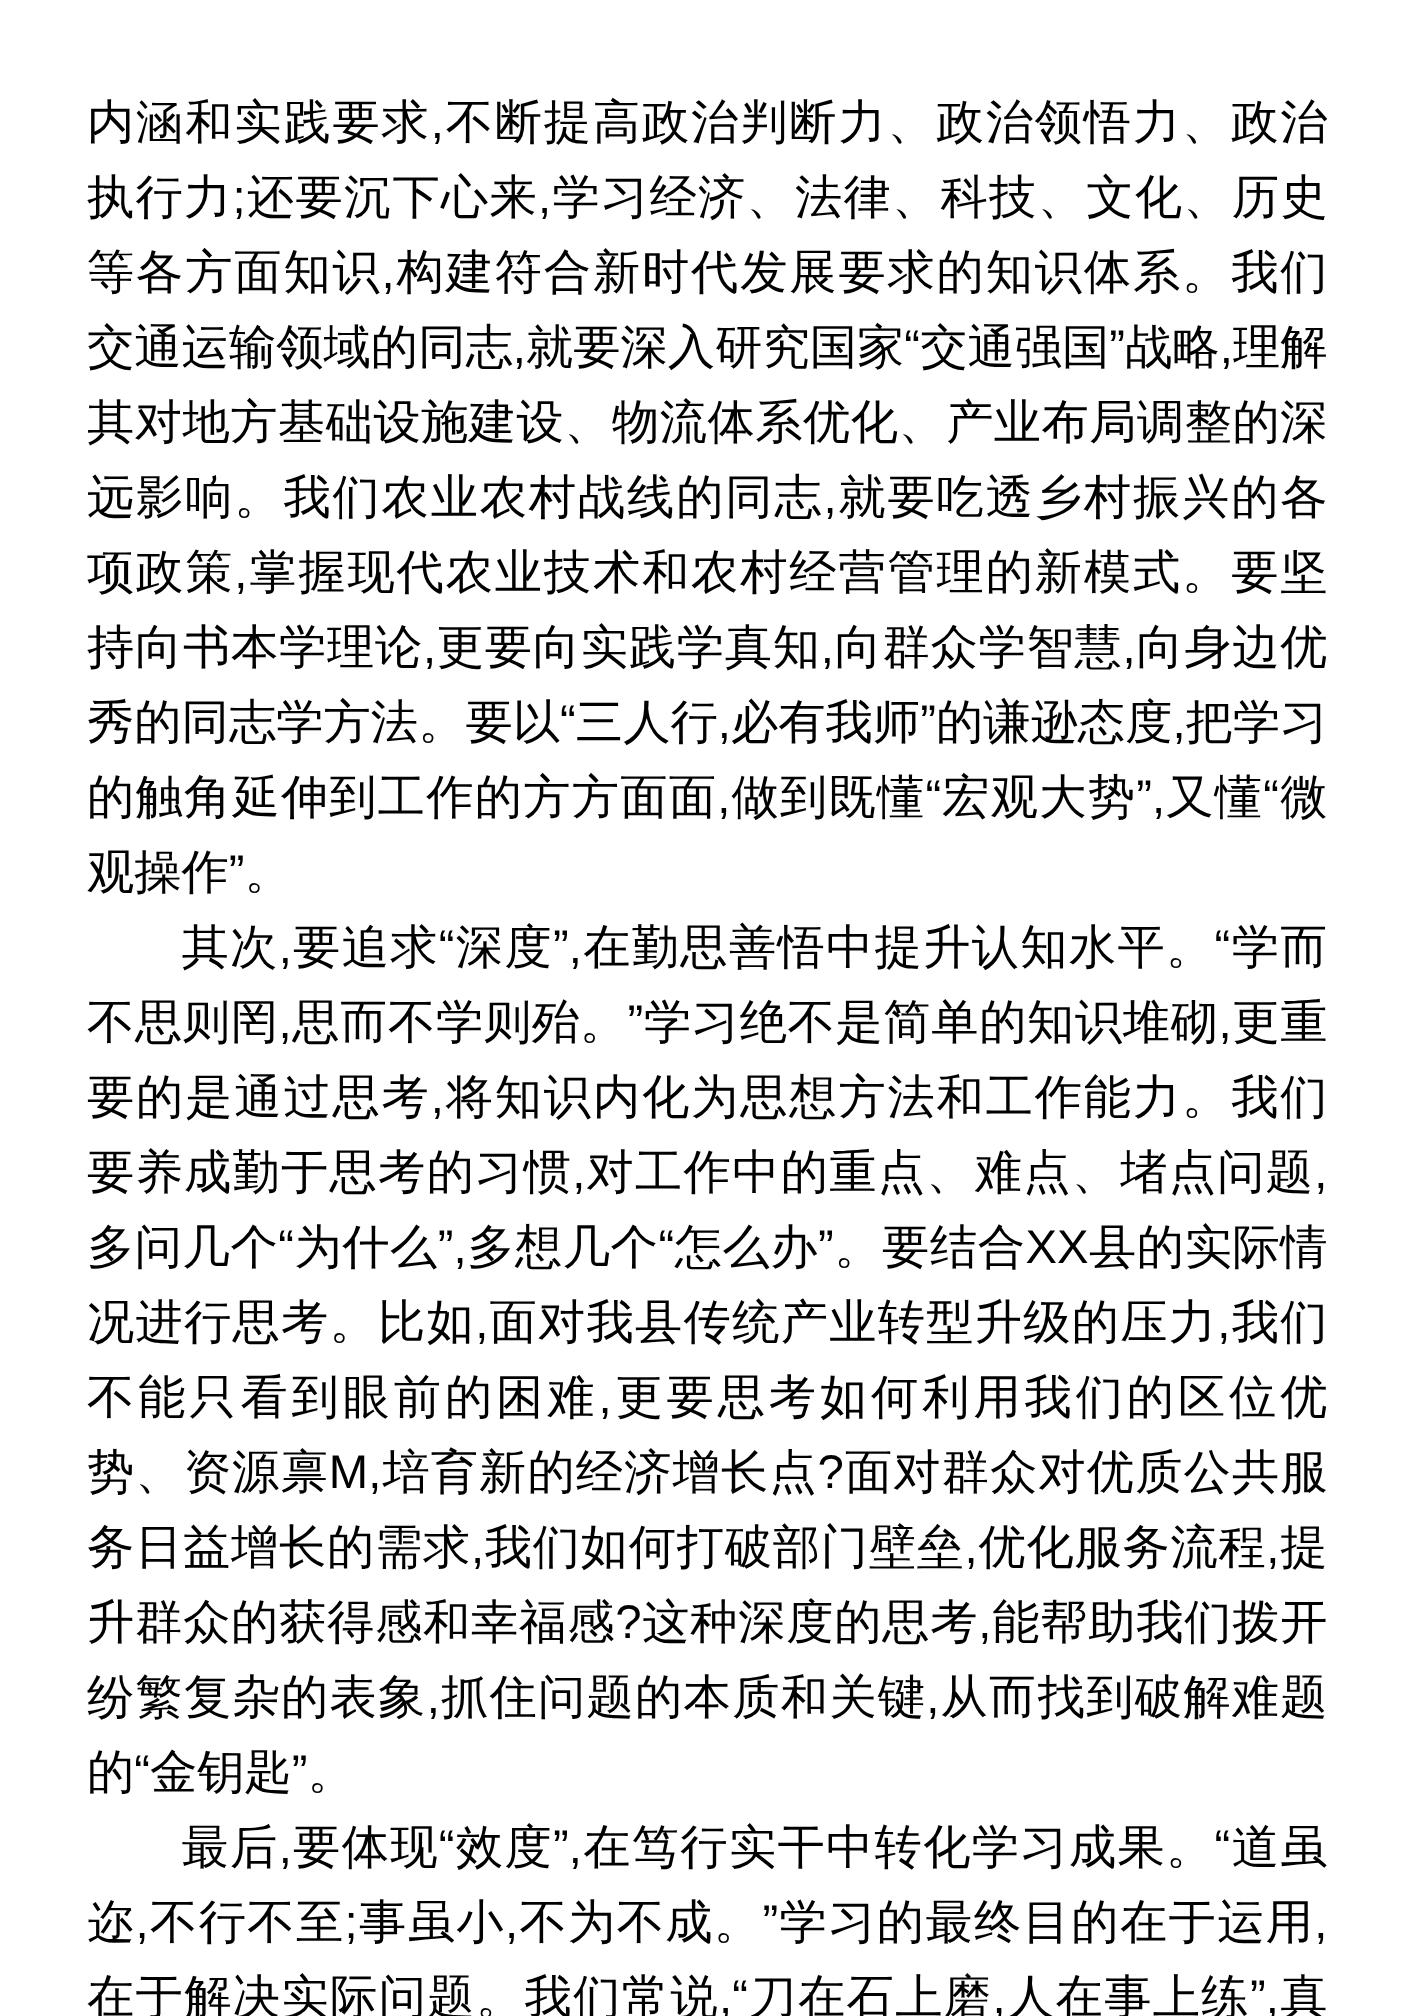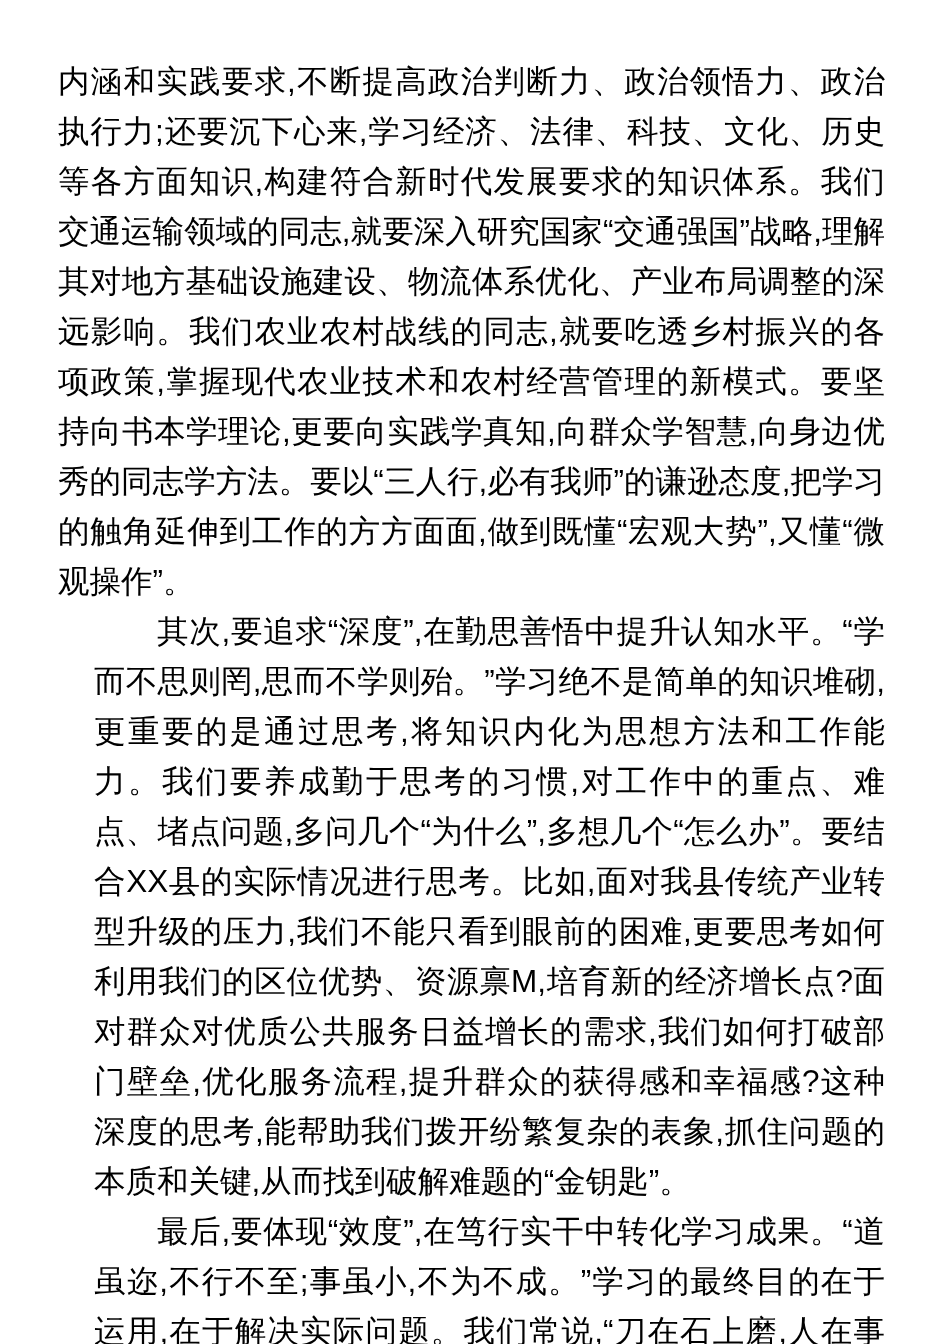--- a/index.html
+++ b/index.html
@@ -36,21 +36,20 @@
     text-indent: 0;
     word-break: break-all;
     -webkit-font-smoothing: none;
   }
   .para.indented {
     text-indent: 63px;
   }
   
   .para + .para {
     margin-top: 0;
-    margin-left: 36px;
   }
 </style>
 </head>
 <body>
 
 <div class="page">
   <div class="doc-body">
 
     <p class="para">内涵和实践要求,不断提高政治判断力、政治领悟力、政治执行力;还要沉下心来,学习经济、法律、科技、文化、历史等各方面知识,构建符合新时代发展要求的知识体系。我们交通运输领域的同志,就要深入研究国家“交通强国”战略,理解其对地方基础设施建设、物流体系优化、产业布局调整的深远影响。我们农业农村战线的同志,就要吃透乡村振兴的各项政策,掌握现代农业技术和农村经营管理的新模式。要坚持向书本学理论,更要向实践学真知,向群众学智慧,向身边优秀的同志学方法。要以“三人行,必有我师”的谦逊态度,把学习的触角延伸到工作的方方面面,做到既懂“宏观大势”,又懂“微观操作”。</p>
 

